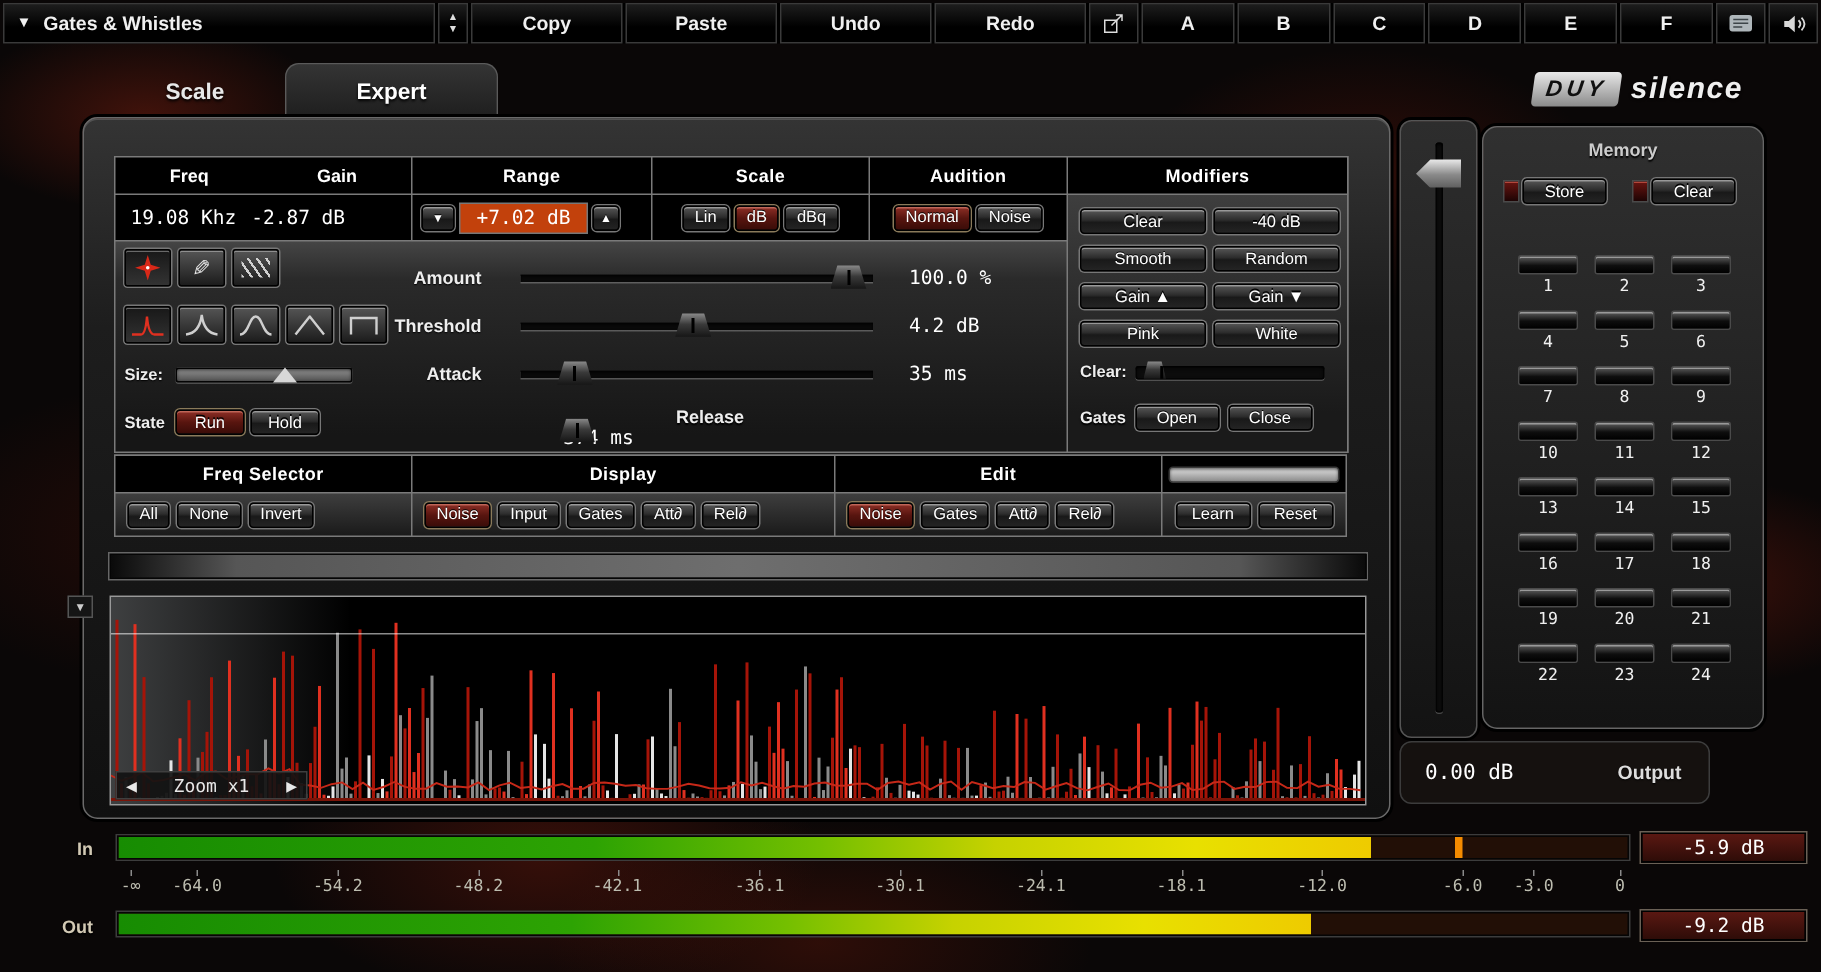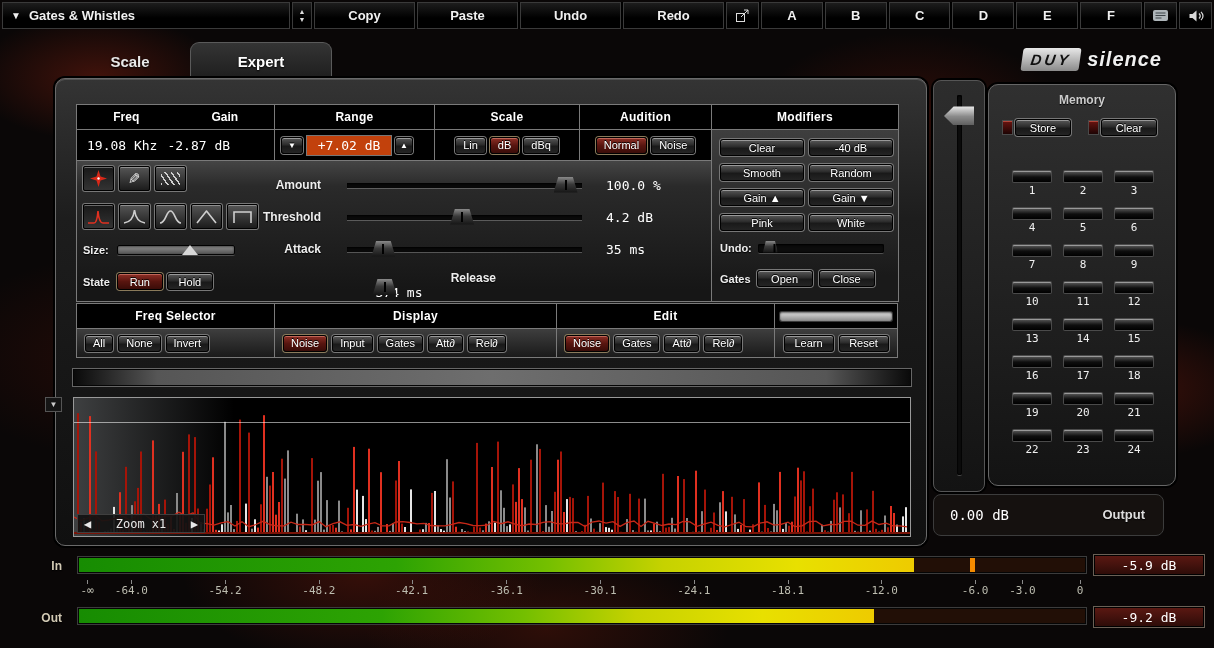--- a/index.html
+++ b/index.html
@@ -98,21 +98,21 @@
     font-family:"DejaVu Sans Mono",monospace;font-size:12px;}
   .marker{position:absolute;left:-11px;top:318px;width:17px;height:15px;background:#151515;
     border:1px solid #555;color:#ccc;font-size:8px;display:flex;align-items:center;justify-content:center;}
   
   .fader-panel{position:absolute;left:933px;top:80px;width:52px;height:412px;border-radius:8px;
     background:linear-gradient(#2d2d2d,#131313);border:1px solid #555;box-shadow:0 0 0 2px #000;}
   .fader-track{position:absolute;left:23px;top:14px;bottom:16px;width:5px;}
   .fader-handle{position:absolute;left:-13px;width:30px;height:19px;
     background:linear-gradient(#ececec,#8a8a8a 55%,#606060);
     clip-path:polygon(0 50%,32% 0,100% 0,100% 100%,32% 100%);}
-  .out-strip{position:absolute;left:933px;top:494px;width:231px;height:42px;border-radius:8px;
+  .out-strip{position:absolute;left:933px;top:494px;width:207px;height:42px;border-radius:8px;
     background:rgba(24,20,18,.8);border:1px solid #3c3c3c;}
   .memory-panel{position:absolute;left:988px;top:84px;width:188px;height:402px;border-radius:10px;
     background:linear-gradient(#303030,#131313);border:1px solid #666;box-shadow:0 0 0 2px #000;}
   .mem-title{position:absolute;top:8px;left:0;right:0;text-align:center;color:#ccc;font-weight:bold;font-size:12px;text-shadow:0 1px 1px #000;}
   .led{width:9px;height:13px;background:linear-gradient(#6a1410,#1d0404);
     box-shadow:0 0 0 1px #4a4a4a,inset 0 1px 0 rgba(255,120,100,.5);}
   .mem-slots{position:absolute;left:24px;top:86px;width:140px;display:grid;
     grid-template-columns:repeat(3,38px);column-gap:13px;row-gap:11px;}
   .memslot{width:38px;height:11px;border-radius:1px;
     background:linear-gradient(180deg,#5d5d5d,#0e0e0e 55%,#000);
@@ -223,21 +223,21 @@
             <span class="btn">Clear</span>
             <span class="btn">-40 dB</span>
             <span class="btn">Smooth</span>
             <span class="btn">Random</span>
             <span class="btn">Gain ▲</span>
             <span class="btn">Gain ▼</span>
             <span class="btn">Pink</span>
             <span class="btn">White</span>
           </div>
         <div class="abs" style="left:8px;top:112px;display:flex;align-items:center;gap:6px;">
-          <span class="lbl">Undo:</span>
+          <span class="lbl">Clear:</span>
           <span class="groove" style="position:relative;width:126px;height:9px;display:inline-block;">
             <span class="sl-thumb" style="width: 15px; height: 12px; top: -3px; left: 10%;"></span>
           </span>
         </div>
         <div class="abs" style="left:8px;top:140px;display:flex;align-items:center;gap:6px;">
           <span class="lbl">Gates</span>
           <span class="btn" style="width:56px;">Open</span>
           <span class="btn" style="width:56px;">Close</span>
         </div>
       </div>

